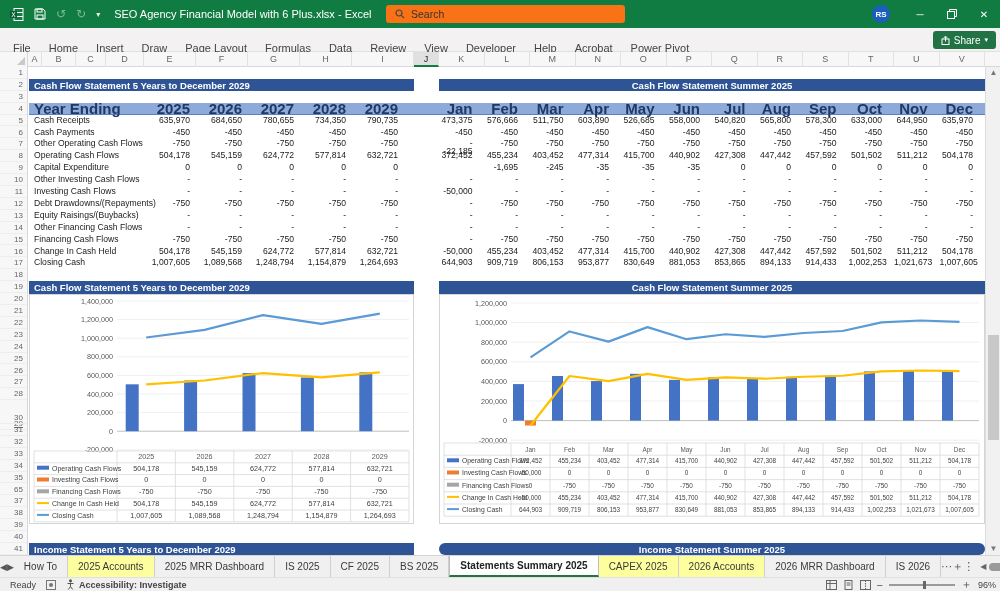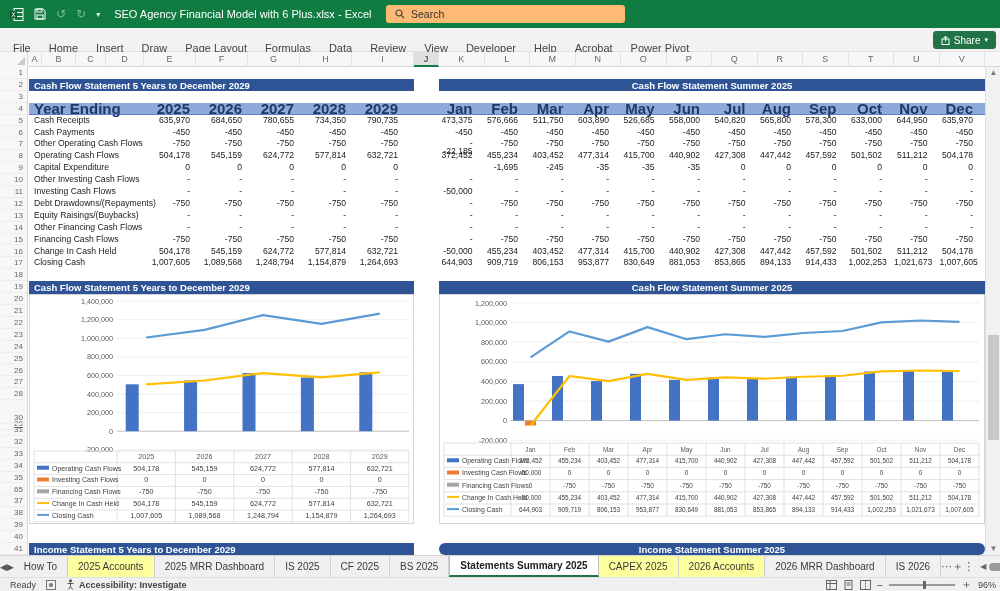--- a/index.html
+++ b/index.html
@@ -6,21 +6,21 @@
   html,body { width:1000px; height:591px; overflow:hidden; }
   body { font-family:"Liberation Sans","DejaVu Sans",sans-serif; background:#fff; position:relative; }
   .screen { position:absolute; left:0; top:0; width:1000px; height:591px; background:#fff; }
 
   
   .titlebar { position:absolute; left:0; top:0; width:1000px; height:28px; background:#107C41; display:flex; align-items:center; color:#fff; }
   .qat { display:flex; align-items:center; gap:10px; padding-left:10px; }
   .qat .glyph { font-size:12px; color:rgba(255,255,255,.9); }
   .qat .dim { color:rgba(255,255,255,.45); }
   .doc-title { font-size:11px; color:#fff; margin-left:14px; white-space:nowrap; }
-  .searchbox { position:absolute; left:386px; top:5px; width:239px; height:18px; background:#fdba74; border-radius:3px; display:flex; align-items:center; gap:6px; padding-left:9px; color:#333; font-size:10.5px; }
+  .searchbox { position:absolute; left:386px; top:5px; width:239px; height:18px; background:#f97316; border-radius:3px; display:flex; align-items:center; gap:6px; padding-left:9px; color:#333; font-size:10.5px; }
   .tb-right { position:absolute; right:0; top:0; height:28px; display:flex; align-items:center; }
   .avatar { width:18px; height:18px; border-radius:50%; background:#1B5EBE; color:#fff; font-size:8px; font-weight:bold; display:flex; align-items:center; justify-content:center; margin-right:14px; }
   .winbtn { width:32px; height:28px; display:flex; align-items:center; justify-content:center; color:#fff; font-size:10px; }
 
   
   .ribbon { position:absolute; left:0; top:28px; width:1000px; height:24px; background:#F3F1F1; display:flex; align-items:center; border-bottom:1px solid #E2E0E0; }
   .rtab { font-size:11px; color:#444; padding:0 9px; white-space:nowrap; }
   .share-btn { position:absolute; right:4px; top:3px; height:18px; background:#217346; border-radius:3px; color:#fff; font-size:10px; display:flex; align-items:center; gap:4px; padding:0 8px; }
 
   
@@ -91,20 +91,31 @@
     </div>
     <div class="doc-title">SEO Agency Financial Model with 6 Plus.xlsx  -  Excel</div>
     <div class="searchbox">
       <span>
         <svg width="10" height="10" viewBox="0 0 10 10">
             <circle cx="4" cy="4" r="3" fill="none" stroke="#444" stroke-width="1.2"></circle>
             <line x1="6.3" y1="6.3" x2="9" y2="9" stroke="#444" stroke-width="1.2"></line>
           </svg>
       </span>
       <span>Search</span>
+    </div>
+    <div class="tb-right">
+      <div class="avatar">RS</div>
+      <div class="winbtn">─</div>
+      <div class="winbtn">
+        <svg width="10" height="10" viewBox="0 0 10 10">
+            <rect x="0.5" y="2.5" width="7" height="7" fill="none" stroke="#fff"></rect>
+            <path d="M2.5 2.5 v-2 h7 v7 h-2" fill="none" stroke="#fff"></path>
+          </svg>
+      </div>
+      <div class="winbtn">✕</div>
     </div>
   </div>
 
   <div class="ribbon">
     <div id="ribbonTabs" style="display:flex;align-items:center;padding-left:4px;margin-top:16px;">
         <span class="rtab">File</span>
         <span class="rtab">Home</span>
         <span class="rtab">Insert</span>
         <span class="rtab">Draw</span>
         <span class="rtab">Page Layout</span>

